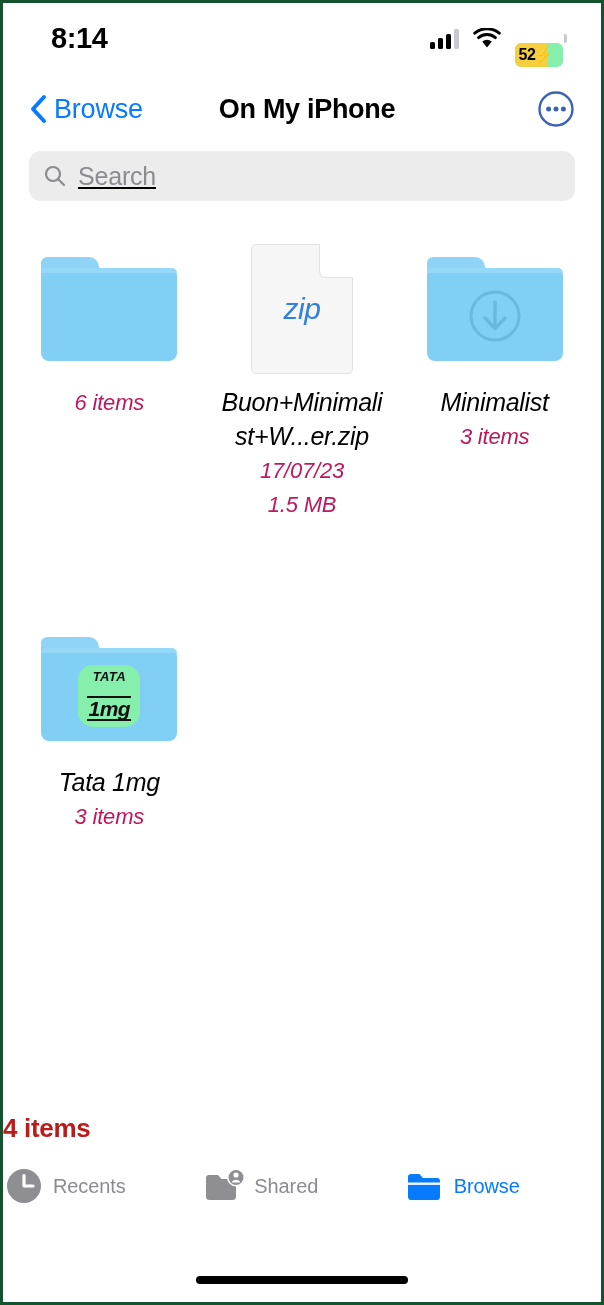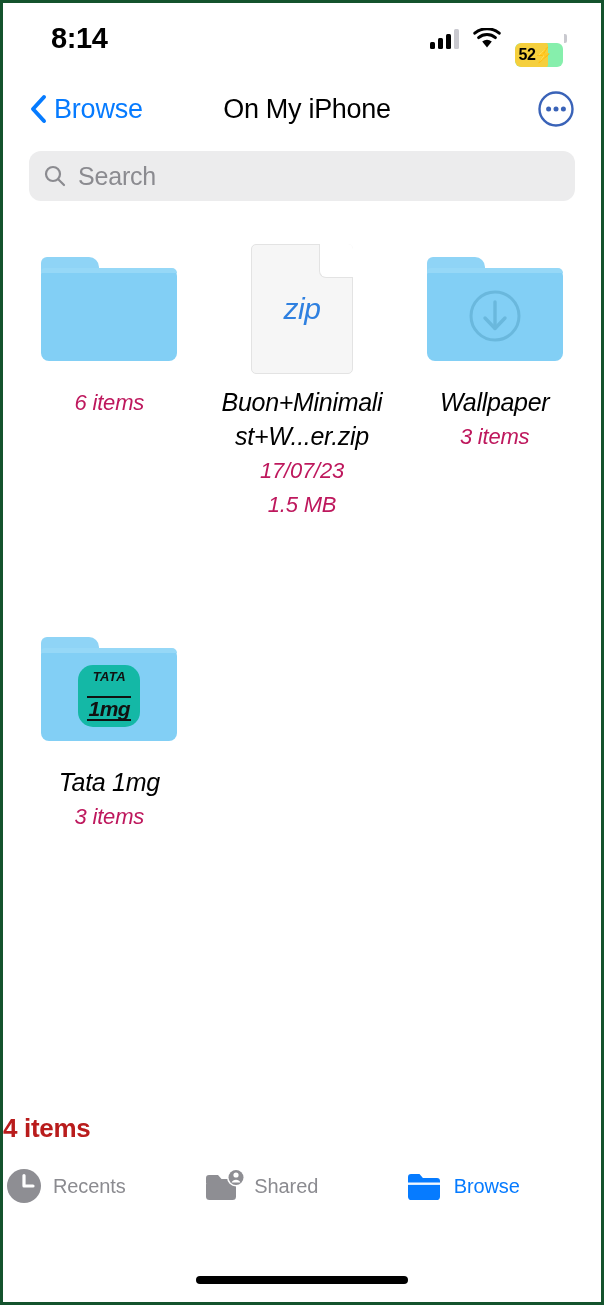--- a/index.html
+++ b/index.html
@@ -66,34 +66,35 @@
   .navbar {
     position:absolute; top:70px; left:0; right:0; height:72px;
     display:flex; align-items:center; padding:0 26px;
   }
   .nav-back {
     display:flex; align-items:center; gap:7px; color:#067bff;
     font-size:27px; cursor:pointer; letter-spacing:-0.2px;
   }
   .nav-title {
     position:absolute; left:10px; right:0; text-align:center;
-    font-size:27px; font-weight:400; color:#000; letter-spacing:-0.3px;
+    font-size:27px; font-weight:700; color:#000; letter-spacing:-0.3px;
     pointer-events:none;
   }
   .nav-more {
     margin-left:auto; position:relative; z-index:3; cursor:pointer;
     width:38px; height:38px;
   }
 
   
   .searchwrap { position:absolute; top:148px; left:0; right:0; padding:0 26px; }
   .searchbar {
     height:50px; background:#ececed; border-radius:12px;
     display:flex; align-items:center; padding:0 14px; gap:11px;
     cursor:text;
+    text-decoration:underline;
   }
   .search-text { font-size:25px; color:#8b8b90; letter-spacing:-0.2px; }
 
   
   .grid {
     position:absolute; top:230px; left:0; right:0;
     display:grid; grid-template-columns:repeat(3,1fr);
     row-gap:92px; padding:0 10px;
   }
   .cell-item {
@@ -126,21 +127,21 @@
     content:""; position:absolute; top:0; left:0; right:0; height:5px;
     background:#96d8f7; border-radius:6px 8px 0 0;
   }
   .folder .badge {
     position:absolute; left:0; right:0; top:28px;
     display:flex; align-items:center; justify-content:center;
   }
 
   
   .tata {
-    width:62px; height:62px; border-radius:15px; background:#14b8a6;
+    width:62px; height:62px; border-radius:15px; background:#86efac;
     display:flex; flex-direction:column; align-items:center; justify-content:center;
     gap:13px; line-height:1;
   }
   .tata .t1 { font-size:13px; font-weight:700; color:#111; letter-spacing:0.4px; }
   .tata .t2 {
     font-size:21px; font-weight:700; color:#111; letter-spacing:-0.5px;
     border-top:2px solid #111; border-bottom:2px solid #111; padding:0 1px;
   }
 
   
@@ -275,21 +276,21 @@
             <div class="body"></div>
           <div class="badge">
             <svg width="62" height="62" viewBox="0 0 62 62">
               <circle cx="31" cy="31" r="24" stroke="#6ab8dd" stroke-width="3" fill="none"></circle>
               <line x1="31" y1="17" x2="31" y2="43" stroke="#6ab8dd" stroke-width="3.4" stroke-linecap="round"></line>
               <path d="M21 33 L31 43.5 L41 33" stroke="#6ab8dd" stroke-width="3.4" fill="none" stroke-linecap="round" stroke-linejoin="round"></path>
             </svg>
           </div>
         </div>
       </div>
-      <div class="item-name">Wallpaper</div>
+      <div class="item-name">Minimalist</div>
       <div class="item-sub">3 items</div>
     </div>
 
     <div class="cell-item">
       <div class="icon-slot">
         <div class="folder">
           <div class="tab"></div>
             <div class="body"></div>
           <div class="badge">
             <div class="tata">

